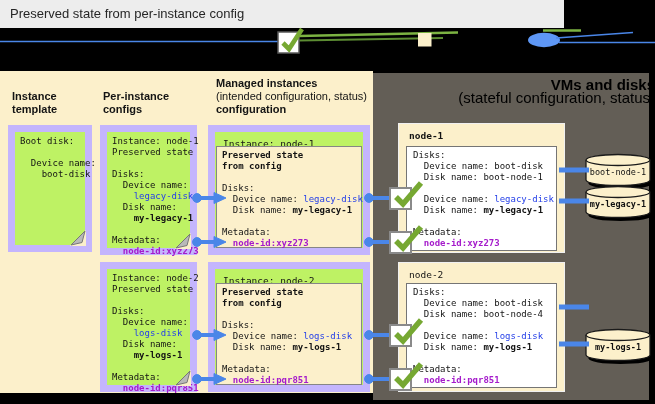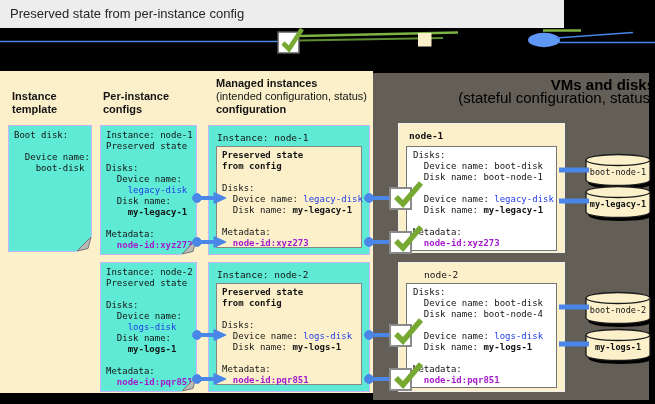--- a/index.html
+++ b/index.html
@@ -14,21 +14,21 @@
   #gray-panel{left:373px;top:73px;width:276px;height:327px;background:#635e56;}
   
   .hdr{position:absolute;font-size:11px;font-weight:bold;color:#141414;line-height:13px;}
   .hdr .sub{font-weight:normal;display:block;}
   .hdr div{display:block;}
   
   #vm-header{position:absolute;left:415px;top:78px;width:240px;font-size:15px;line-height:13px;
              color:#000;font-weight:bold;text-align:right;}
   #vm-header .sub{font-weight:normal;display:block;}
   
-  .box{position:absolute;background:#5eead4;border:1px solid #c4b5fd;box-sizing:border-box;}
+  .box{position:absolute;background:#bef264;border:7px solid #c4b5fd;box-sizing:border-box;}
   .code{font-family:"DejaVu Sans Mono",monospace;font-size:9px;line-height:11px;color:#141414;}
   .cl{height:11px;white-space:pre;}
   .cl span.b{font-weight:bold;}
   .cl span.bl{font-weight:normal;color:#2540e8;}
   .cl span.m{font-weight:bold;color:#a51bcb;}
   .pad{padding:4px 0 0 5px;}
   .codettl{font-family:"DejaVu Sans Mono",monospace;font-size:9.5px;color:#141414;
            position:absolute;left:8px;top:6px;white-space:pre;}
   .innerbeige{position:absolute;background:#fcf0cb;border:1px solid #868686;box-sizing:border-box;
               padding:3px 0 0 5px;}
@@ -169,21 +169,21 @@
       <div class="cl"><span>  Disk name: boot-node-1</span></div>
       <div class="cl"></div>
       <div class="cl"><span>  Device name: </span><span class="bl">legacy-disk</span></div>
       <div class="cl"><span>  Disk name: </span><span class="b">my-legacy-1</span></div>
       <div class="cl"></div>
       <div class="cl"><span>Metadata:</span></div>
       <div class="cl"><span>  </span><span class="m">node-id:xyz273</span></div>
     </div>
 
   <div class="vmbox" style="left:398px;top:262px;width:167px;height:130px;">
-    <div class="codettl" style="left:10px;margin-left:15px;">node-2</div>
+    <div class="codettl" style="left:10px;">node-2</div>
   </div>
   <div class="innerwhite code" style="left:406px;top:283px;width:151px;height:105px;">
       <div class="cl"><span>Disks:</span></div>
       <div class="cl"><span>  Device name: boot-disk</span></div>
       <div class="cl"><span>  Disk name: boot-node-4</span></div>
       <div class="cl"></div>
       <div class="cl"><span>  Device name: </span><span class="bl">logs-disk</span></div>
       <div class="cl"><span>  Disk name: </span><span class="b">my-logs-1</span></div>
       <div class="cl"></div>
       <div class="cl"><span>Metadata:</span></div>
@@ -225,31 +225,20 @@
   <div class="cyl" style="left:583px;top:186px;">
     <svg width="70" height="34">
       <g transform="translate(2.5,3.5)" fill="#000">
         <path d="M3,6 v20 a32,5.5 0 0 0 64 0 v-20"></path>
           <ellipse cx="35" cy="6" rx="32" ry="5.5"></ellipse>
       </g>
       <path d="M3,6 v20 a32,5.5 0 0 0 64 0 v-20" fill="#fcf0cb" stroke="#1a1a1a" stroke-width="1.3"></path>
       <ellipse cx="35" cy="6" rx="32" ry="5.5" fill="#fcf0cb" stroke="#1a1a1a" stroke-width="1.3"></ellipse>
     </svg>
     <div class="lbl b">my-legacy-1</div>
-  </div>
-  <div class="cyl" style="left:583px;top:292px;">
-    <svg width="70" height="34">
-      <g transform="translate(2.5,3.5)" fill="#000">
-        <path d="M3,6 v20 a32,5.5 0 0 0 64 0 v-20"></path>
-          <ellipse cx="35" cy="6" rx="32" ry="5.5"></ellipse>
-      </g>
-      <path d="M3,6 v20 a32,5.5 0 0 0 64 0 v-20" fill="#fcf0cb" stroke="#1a1a1a" stroke-width="1.3"></path>
-      <ellipse cx="35" cy="6" rx="32" ry="5.5" fill="#fcf0cb" stroke="#1a1a1a" stroke-width="1.3"></ellipse>
-    </svg>
-    <div class="lbl">boot-node-2</div>
   </div>
   <div class="cyl" style="left:583px;top:329px;">
     <svg width="70" height="34">
       <g transform="translate(2.5,3.5)" fill="#000">
         <path d="M3,6 v20 a32,5.5 0 0 0 64 0 v-20"></path>
           <ellipse cx="35" cy="6" rx="32" ry="5.5"></ellipse>
       </g>
       <path d="M3,6 v20 a32,5.5 0 0 0 64 0 v-20" fill="#fcf0cb" stroke="#1a1a1a" stroke-width="1.3"></path>
       <ellipse cx="35" cy="6" rx="32" ry="5.5" fill="#fcf0cb" stroke="#1a1a1a" stroke-width="1.3"></ellipse>
     </svg>

